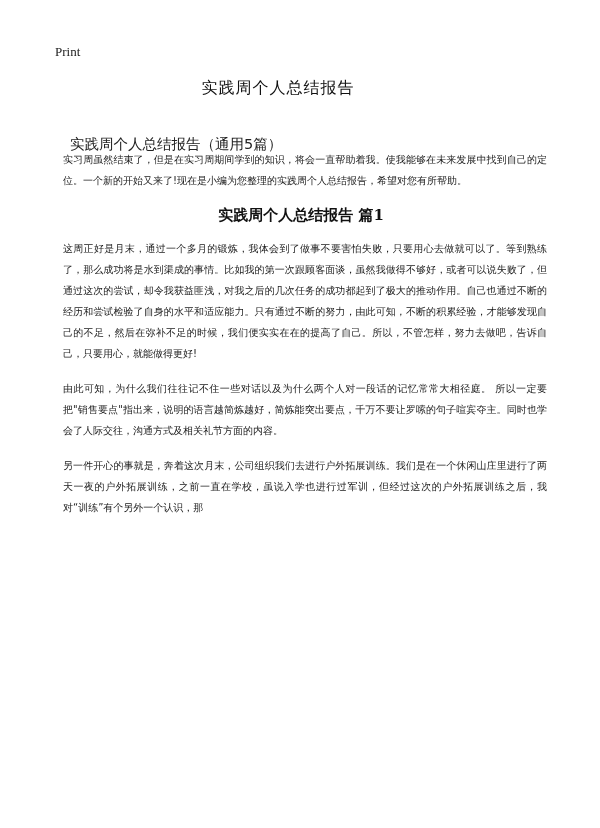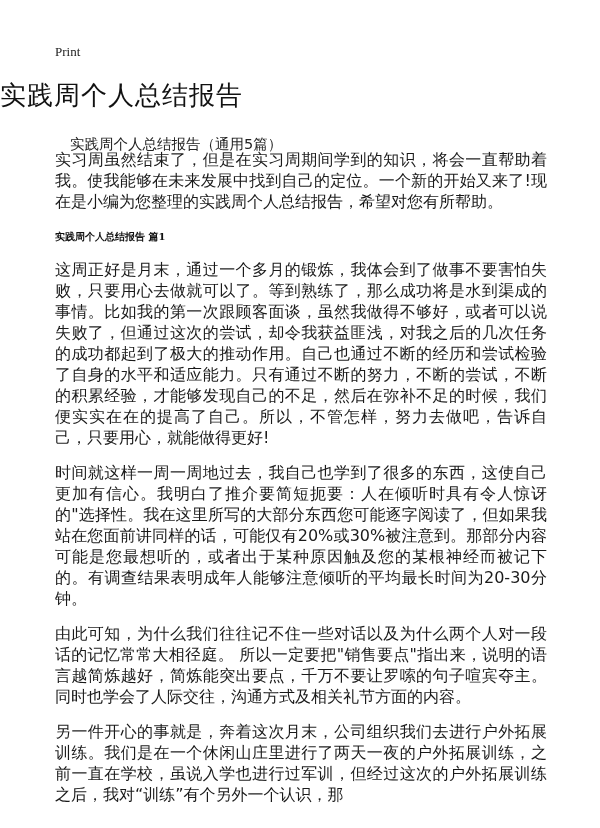--- a/index.html
+++ b/index.html
@@ -6,52 +6,51 @@
     body {
       width: 600px; height: 828px; overflow: hidden; position: relative;
       font-family: "DejaVu Sans", sans-serif; color: #111111;
     }
     .print-link {
       position: absolute; left: 55px; top: 44px;
       font-family: "Liberation Serif", serif; font-size: 13px; color: #222;
       text-decoration: none;
     }
     .page-title {
-      position: absolute; left: 0; top: 78px; width: 556px; text-align: left;
-      font-size: 26px; font-weight: normal; margin: 0; color: #111;
+      position: absolute; left: 0; top: 78px; width: 556px; text-align: center;
+      font-size: 16px; font-weight: normal; margin: 0; color: #111;
       letter-spacing: 1px;
     }
     .subtitle {
       position: absolute; left: 55px; top: 120px;
       font-size: 14.5px; color: #222; margin: 15px;
     }
     .content {
       position: absolute; left: 55px; top: 149px; width: 492px;
     }
     .para {
-      font-size: 16px; line-height: 21px; margin: 0 0 14px 0;
+      font-size: 10px; line-height: 21px; margin: 0 0 14px 8px;
       text-align: justify; text-justify: inter-ideograph; color: #1a1a1a;
       word-break: break-all;
     }
     .section-heading {
-      font-size: 10px; font-weight: bold; margin: 0 0 12px 0; line-height: 21px;
-      font-family: "DejaVu Serif", serif; color: #111;
+      font-size: 15px; font-weight: bold; margin: 0 0 12px 0; line-height: 21px;
+      font-family: "DejaVu Serif", serif; color: #111; text-align: center;
     }
   </style>
 </head>
 <body>
 
 <a class="print-link" href="#">Print</a>
 
 <h1 class="page-title">实践周个人总结报告</h1>
 
 <p class="subtitle">实践周个人总结报告（通用5篇）</p>
 
 <div class="content">
   <p class="para">实习周虽然结束了，但是在实习周期间学到的知识，将会一直帮助着我。使我能够在未来发展中找到自己的定位。一个新的开始又来了!现在是小编为您整理的实践周个人总结报告，希望对您有所帮助。</p>
 
   <h2 class="section-heading">实践周个人总结报告 篇1</h2>
 
-  <p class="para">这周正好是月末，通过一个多月的锻炼，我体会到了做事不要害怕失败，只要用心去做就可以了。等到熟练了，那么成功将是水到渠成的事情。比如我的第一次跟顾客面谈，虽然我做得不够好，或者可以说失败了，但通过这次的尝试，却令我获益匪浅，对我之后的几次任务的成功都起到了极大的推动作用。自己也通过不断的经历和尝试检验了自身的水平和适应能力。只有通过不断的努力，不断的尝试，不断的积累经验，才能够发现自己的不足，然后在弥补不足的时候，我们便实实在在的提高了自己。所以，不管怎样，努力去做吧，告诉自己，只要用心，就能做得更好!</p>
-  <p class="para">时间就这样一周一周地过去，我自己也学到了很多的东西，这使自己更加有信心。我明白了推介要简短扼要：人在倾听时具有令人惊讶的"选择性。我在这里所写的大部分东西您可能逐字阅读了，但如果我站在您面前讲同样的话，可能仅有20%或30%被注意到。那部分内容可能是您最想听的，或者出于某种原因触及您的某根神经而被记下的。有调查结果表明成年人能够注意倾听的平均最长时间为20-30分钟。</p>
+  <p class="para">这周正好是月末，通过一个多月的锻炼，我体会到了做事不要害怕失败，只要用心去做就可以了。等到熟练了，那么成功将是水到渠成的事情。比如我的第一次跟顾客面谈，虽然我做得不够好，或者可以说失败了，但通过这次的尝试，却令我获益匪浅，对我之后的几次任务的成功都起到了极大的推动作用。自己也通过不断的经历和尝试检验了自身的水平和适应能力。只有通过不断的努力，由此可知，不断的积累经验，才能够发现自己的不足，然后在弥补不足的时候，我们便实实在在的提高了自己。所以，不管怎样，努力去做吧，告诉自己，只要用心，就能做得更好!</p>
   <p class="para">由此可知，为什么我们往往记不住一些对话以及为什么两个人对一段话的记忆常常大相径庭。 所以一定要把"销售要点"指出来，说明的语言越简炼越好，简炼能突出要点，千万不要让罗嗦的句子喧宾夺主。同时也学会了人际交往，沟通方式及相关礼节方面的内容。</p>
   <p class="para">另一件开心的事就是，奔着这次月末，公司组织我们去进行户外拓展训练。我们是在一个休闲山庄里进行了两天一夜的户外拓展训练，之前一直在学校，虽说入学也进行过军训，但经过这次的户外拓展训练之后，我对“训练”有个另外一个认识，那</p>
 </div>
 
 </body></html>

